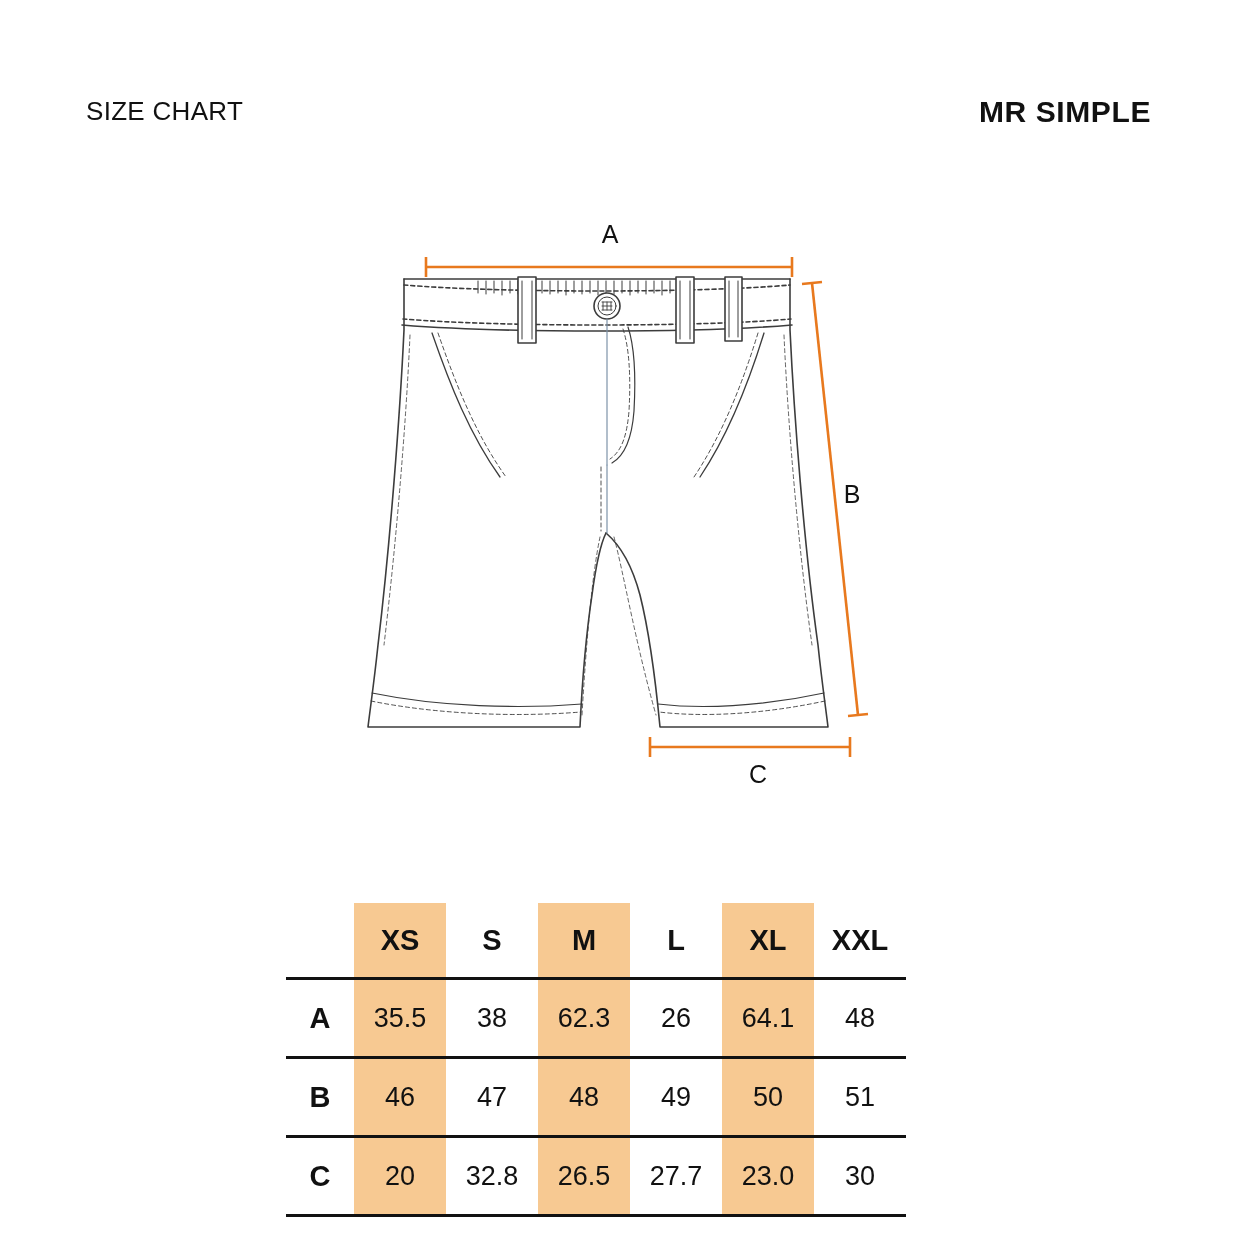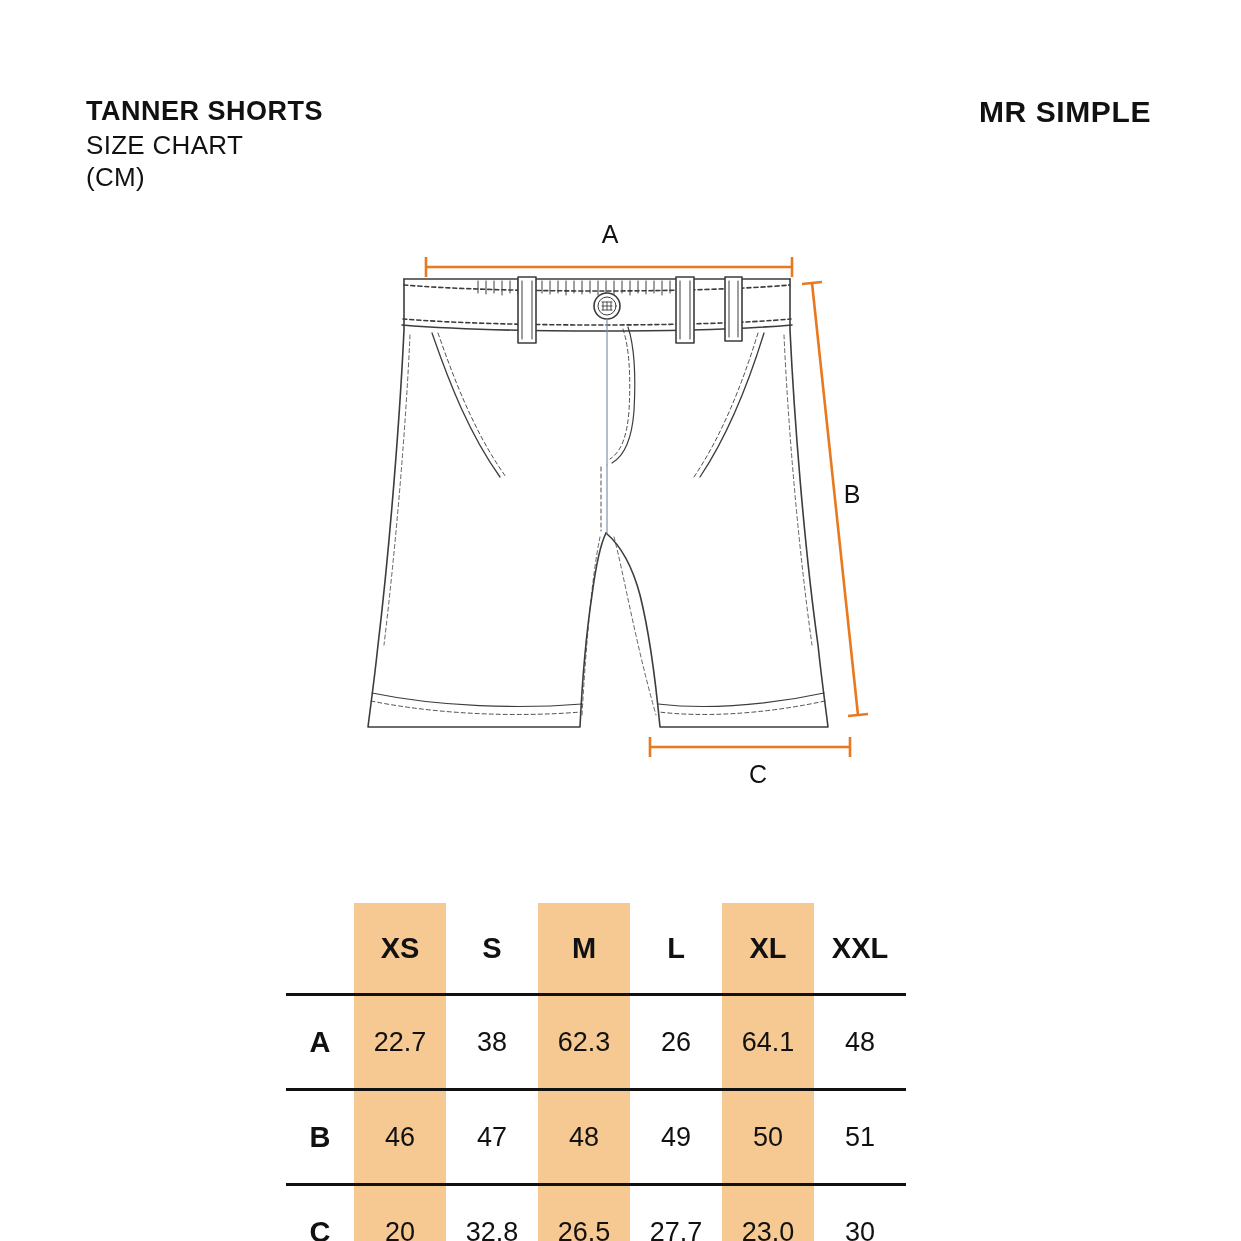--- a/index.html
+++ b/index.html
@@ -73,21 +73,21 @@
     left: 286px;
     top: 903px;
     width: 620px;
   }
   table#size-table {
     border-collapse: collapse;
     width: 620px;
     table-layout: fixed;
   }
   table#size-table td, table#size-table th {
-    padding: 12px;
+    padding: 4px;
     margin: 0;
     text-align: center;
     vertical-align: middle;
     font-family: "Liberation Sans", sans-serif;
   }
   .rowlabel-col {
     width: 68px;
   }
   .size-col {
     width: 92px;
@@ -125,23 +125,21 @@
     border-top: 3px solid #111111;
   }
   tbody tr:last-child td {
     border-bottom: 3px solid #111111;
   }
 </style>
 </head>
 <body>
 
 <div id="header-left">
-  <div id="product-title">TANNER SHORTS</div>
   <div id="chart-subtitle">SIZE CHART</div>
-  <div id="chart-units">(CM)</div>
 </div>
 <div id="brand-name">MR SIMPLE</div>
 
 <div id="illustration">
 <svg width="1241" height="600" viewBox="0 0 1241 600" xmlns="http://www.w3.org/2000/svg">
   <g fill="none" stroke="#3c3c3c" stroke-width="1.6" stroke-linejoin="round" stroke-linecap="round">
 
     <path d="M404,64
              L404,115
              C400,200 390,330 378,430
@@ -282,21 +280,21 @@
         <th>S</th>
         <th class="hl">M</th>
         <th>L</th>
         <th class="hl">XL</th>
         <th>XXL</th>
       </tr>
     </thead>
     <tbody>
       <tr>
         <td class="rowlabel">A</td>
-        <td class="hl">22.7</td>
+        <td class="hl">35.5</td>
         <td>38</td>
         <td class="hl">62.3</td>
         <td>26</td>
         <td class="hl">64.1</td>
         <td>48</td>
       </tr>
       <tr>
         <td class="rowlabel">B</td>
         <td class="hl">46</td>
         <td>47</td>

